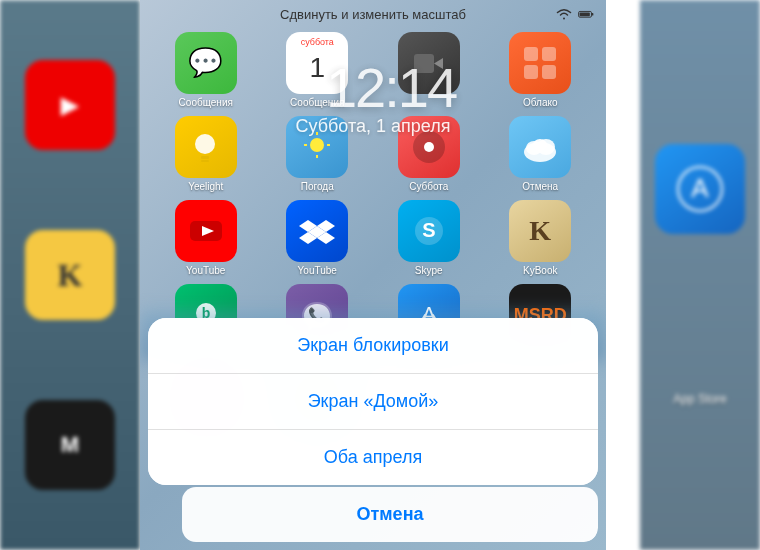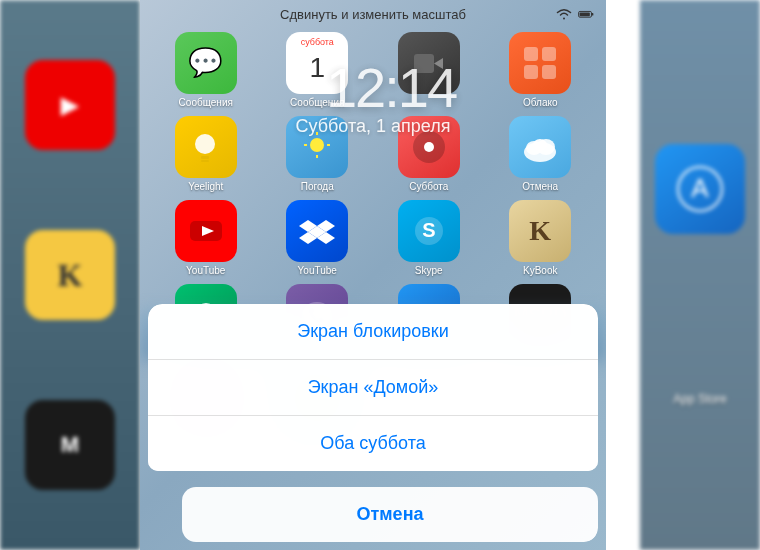--- a/index.html
+++ b/index.html
@@ -178,22 +178,22 @@
       left: 8px;
       right: 8px;
       border-radius: 14px;
       overflow: hidden;
       background: transparent;
     }
 
     .action-sheet-main {
       background: rgba(255,255,255,0.95);
       backdrop-filter: blur(20px);
-      border-radius: 10px;
-      margin-bottom: 16px;
+      border-radius: 18px;
+      margin-bottom: 2px;
       overflow: hidden;
     }
 
     .action-item {
       padding: 17px 20px;
       text-align: center;
       font-size: 18px;
       color: #007aff;
       cursor: pointer;
       border-bottom: 1px solid rgba(0,0,0,0.12);
@@ -498,19 +498,19 @@
 
   </div>
 
   <div class="blur-bottom"></div>
 
   <div class="action-sheet-backdrop">
     <div class="action-sheet">
       <div class="action-sheet-main">
         <div class="action-item">Экран блокировки</div>
         <div class="action-item">Экран «Домой»</div>
-        <div class="action-item">Оба суббота</div>
+        <div class="action-item">Оба апреля</div>
       </div>
       <div class="action-cancel">Отмена</div>
     </div>
   </div>
 
 </div>
 
 </body></html>

